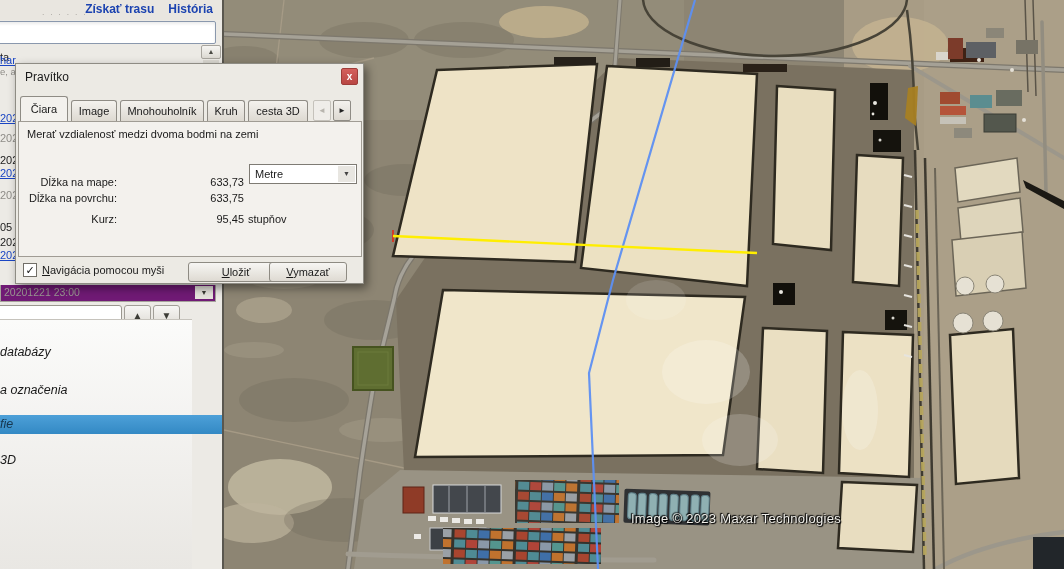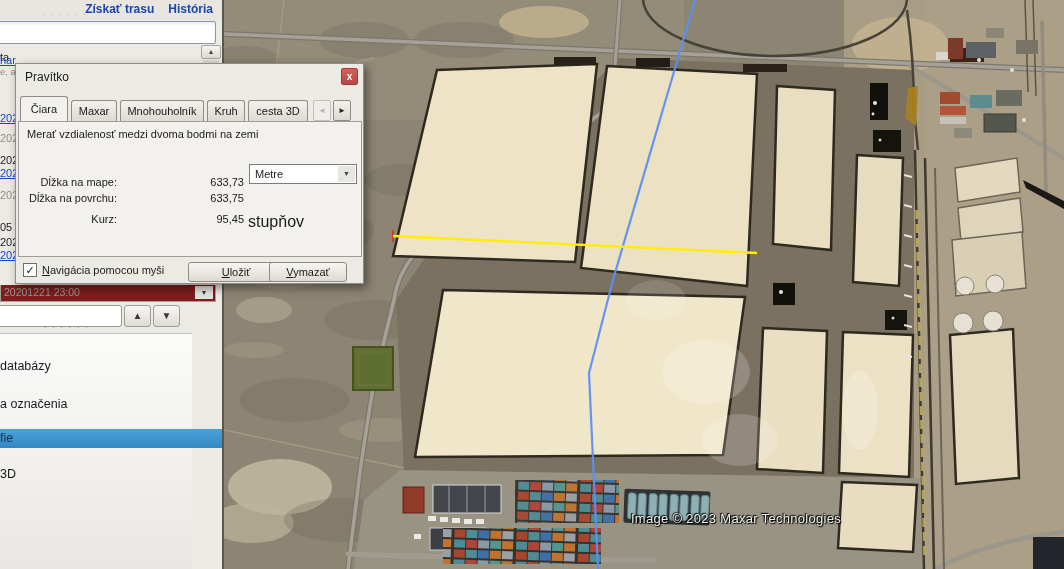--- a/index.html
+++ b/index.html
@@ -25,34 +25,34 @@
     border:1px solid #8a98ad;border-radius:2px;background:#fff;
     box-shadow:inset 0 2px 3px rgba(0,0,0,.08);font-size:11px;padding:2px 4px;}
   .scroll-up-btn{position:absolute;left:201px;top:45px;width:20px;height:14px;
     background:linear-gradient(#f6f5f2,#dcd9d2);border:1px solid #a8a59e;border-radius:2px;
     font-size:7px;color:#4a4a44;text-align:center;line-height:12px;cursor:pointer;}
   .scroll-track{position:absolute;left:203px;top:60px;width:16px;height:5px;background:#dad7d0;}
   .frag{position:absolute;left:0;width:26px;overflow:hidden;white-space:nowrap;font-size:11px;color:#222;}
   .frag.link{color:#1b46c4;text-decoration:underline;cursor:pointer;}
   .frag.gray{color:#8f8d88;}
   .frag.small{font-size:9.5px;}
-  .history-combo{position:absolute;left:0;top:285px;width:216px;height:17px;background:#7f1d1d;
+  .history-combo{position:absolute;left:0;top:285px;width:216px;height:17px;background:#701a75;
     border:1px solid #a5a29b;border-top:none;font-size:10.5px;color:#9b9893;
     padding:1px 3px;cursor:pointer;}
   .history-combo .combo-arrow{position:absolute;right:2px;top:1px;width:18px;height:13px;
     background:#e6e3dd;color:#3a3a34;font-size:7px;text-align:center;line-height:13px;}
   .nav-input{position:absolute;left:-6px;top:305px;width:128px;height:22px;border:1px solid #9a978f;
     border-radius:3px;background:#fff;font-size:11px;padding:2px 4px;}
   .nav-btn{position:absolute;top:305px;width:27px;height:22px;border:1px solid #a19e97;border-radius:3px;
     background:linear-gradient(#f7f6f4,#dedbd4);color:#3c3c36;font-size:10px;text-align:center;
     line-height:20px;cursor:pointer;}
   .nav-btn.up{left:124px;} .nav-btn.down{left:153px;}
   .mid-dots{position:absolute;left:44px;top:324px;font-size:7px;color:#8f8c85;letter-spacing:2px;}
-  .layers{position:absolute;left:0;top:333px;width:192px;bottom:0;
-    background:linear-gradient(#fbfbfa,#e9e7e3);border-top:1px solid #c6c3bc;}
+  .layers{position:absolute;left:0;top:319px;width:192px;bottom:0;
+    background:linear-gradient(#fbfbfa,#e9e7e3);border-top:1px solid #c6c3bc;font-style:italic;}
   .layer-item{position:absolute;left:0;width:222px;font-size:12.5px;color:#1a1a1a;
     white-space:nowrap;overflow:hidden;cursor:pointer;}
   .layer-item.selected{background:linear-gradient(#4da0d8,#3389c4);color:#16364f;
     height:19px;line-height:19px;}
 
   
   .dialog{position:absolute;left:15px;top:63px;width:349px;height:221px;z-index:30;
     background:#eceae4;border:1px solid #8e8c84;box-shadow:3px 4px 9px rgba(0,0,0,.45);}
   .dlg-title{position:absolute;left:9px;top:6px;font-size:12px;color:#1a1a1a;cursor:default;}
   .dlg-close{position:absolute;right:5px;top:4px;width:17px;height:17px;
@@ -65,21 +65,21 @@
   .tab.active{height:25px;line-height:24px;background:#f3f1ed;font-weight:normal;}
   .tab-arrow{width:18px;height:21px;border:1px solid #8f8c85;border-radius:2px;margin-left:2px;
     background:linear-gradient(#f4f2ee,#ddd9d1);font-size:8px;text-align:center;line-height:19px;
     color:#222;cursor:pointer;}
   .tab-arrow.disabled{color:#b8b5ae;border-color:#c5c2bb;background:#efede9;cursor:default;}
   .tab-frame{position:absolute;left:2px;top:57px;width:344px;height:136px;
     border:1px solid #a09c94;background:#f3f1ed;}
   .dlg-desc{position:absolute;left:8px;top:6px;font-size:11px;color:#1a1a1a;}
   .m-label{position:absolute;left:8px;width:90px;text-align:right;font-size:11px;color:#1a1a1a;}
   .m-value{position:absolute;left:100px;width:125px;text-align:right;font-size:11px;color:#1a1a1a;}
-  .m-unit{position:absolute;left:229px;font-size:16px;color:#1a1a1a;}
+  .m-unit{position:absolute;left:229px;font-size:11px;color:#1a1a1a;}
   .row1{top:46px;margin-top:8px;} .row2{top:70px;} .row3{top:91px;}
   .unit-combo{position:absolute;left:230px;top:42px;width:108px;height:20px;background:#fff;
     border:1px solid #7e7b74;font-size:11px;color:#1a1a1a;line-height:18px;padding-left:5px;cursor:pointer;}
   .unit-combo .uc-arrow{position:absolute;right:1px;top:1px;width:17px;height:16px;background:#e8e6e1;
     color:#444;font-size:7px;text-align:center;line-height:16px;}
   .dlg-check{position:absolute;left:7px;top:199px;width:14px;height:14px;background:#fff;
     border:1px solid #716e67;font-size:11px;font-weight:bold;color:#111;line-height:12px;
     text-align:center;cursor:pointer;}
   .dlg-check-label{position:absolute;left:26px;top:200px;font-size:11px;color:#1a1a1a;}
   .dlg-btn{position:absolute;top:198px;height:20px;background:linear-gradient(#f7f6f3,#dedad2);
@@ -337,21 +337,21 @@
   </div>
 
   <div class="dialog">
     <div class="dlg-title">Pravítko</div>
     <div class="dlg-close">
       <span>x</span>
     </div>
 
     <div class="tabs">
       <div class="tab active" style="width:48px">Čiara</div>
-      <div class="tab" style="width:46px">Maxar</div>
+      <div class="tab" style="width:46px">Image</div>
       <div class="tab" style="width:84px">Mnohouholník</div>
       <div class="tab" style="width:38px">Kruh</div>
       <div class="tab" style="width:60px">cesta 3D</div>
       <div class="tab-arrow disabled">◄</div>
       <div class="tab-arrow">►</div>
     </div>
 
     <div class="tab-frame">
       <div class="dlg-desc">Merať vzdialenosť medzi dvoma bodmi na zemi</div>
       <div class="m-label row1">Dĺžka na mape:</div>

